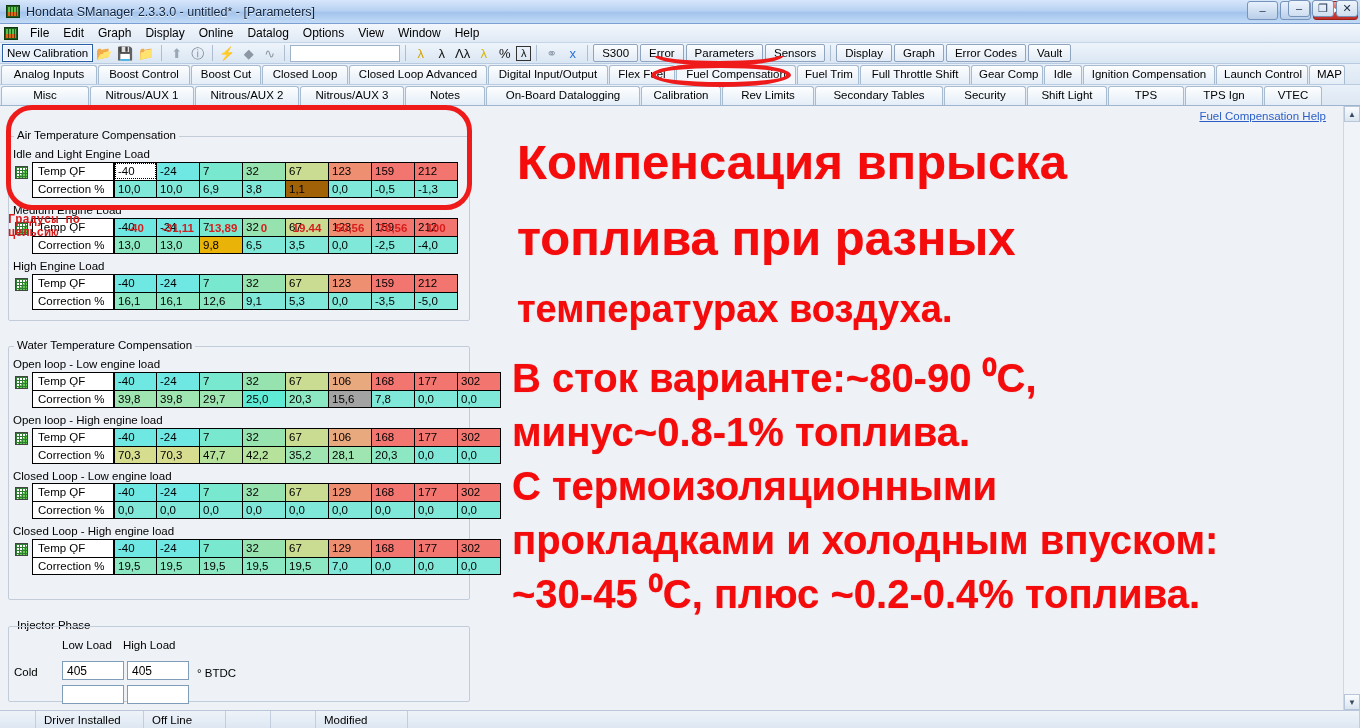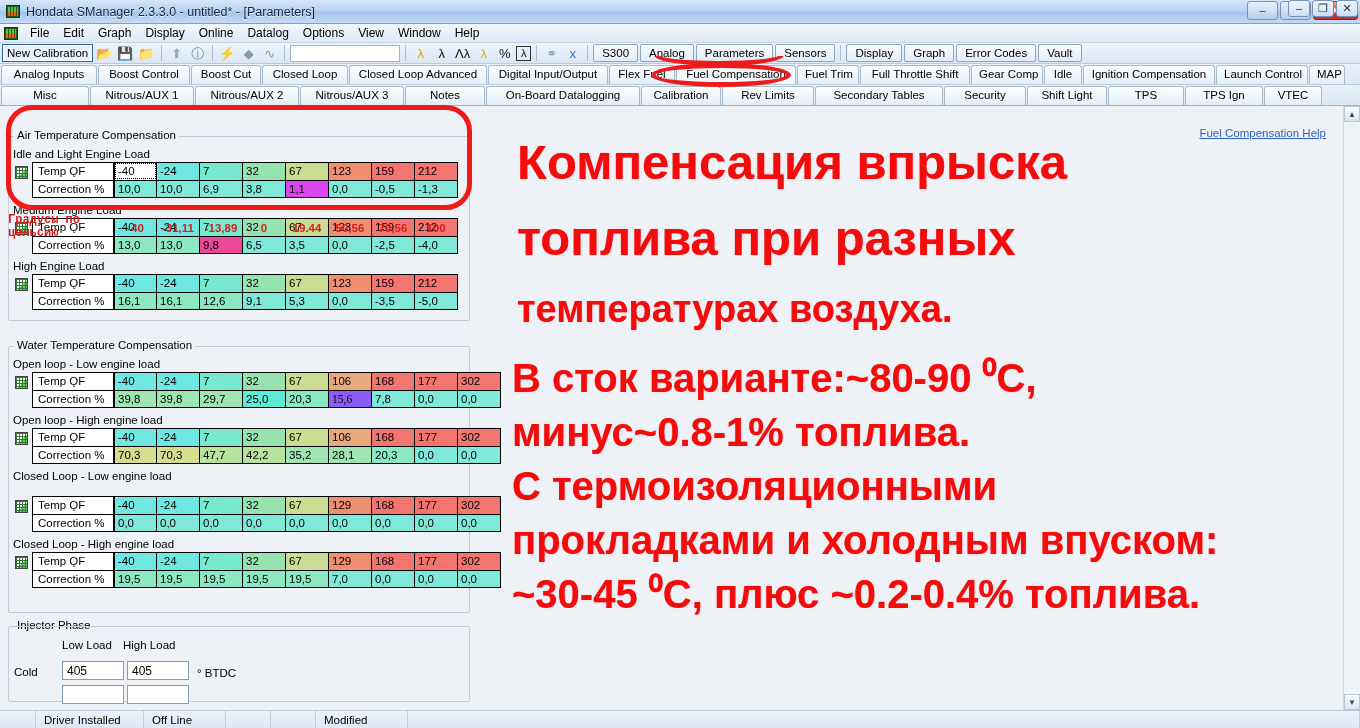--- a/index.html
+++ b/index.html
@@ -133,21 +133,21 @@
   }
   .tab.active { background:#f4f8fd; }
 
   
   #work {
     flex:1 1 auto; position:relative; background:#eef2f7;
     overflow:hidden;
   }
   #helplink {
     position:absolute; right:34px; top:4px;
-    color:#2b5fc7; text-decoration:underline; font-size:11.5px;margin-top:17px;
+    color:#2b5fc7; text-decoration:underline; font-size:11.5px;
   }
   
   #vscroll {
     position:absolute; right:0; top:0; bottom:0; width:17px;
     background:#f0f3f7; border-left:1px solid #cdd8e4;
     display:flex; flex-direction:column; justify-content:space-between;
   }
   #vscroll .arw {
     height:16px; background:linear-gradient(180deg,#fafcfe,#dbe5f0);
     border:1px solid #b6c6d8; display:flex; align-items:center; justify-content:center;
@@ -343,21 +343,21 @@
     <span class="tbicon" style="color:#111">λ</span>
     <span class="tbicon" style="color:#111">Λλ</span>
     <span class="tbicon" style="color:#d8b400">λ</span>
     <span class="tbicon" style="color:#111">%</span>
     <span class="tbicon" style="color:#111;border:1px solid #333;width:15px;height:15px;font-size:11px">λ</span>
     <span class="tb-sep"></span>
     <span class="tbicon" style="color:#8e9aa8">⚭</span>
     <span class="tbicon" style="color:#2a72d4">x</span>
     <span class="tb-sep"></span>
     <div class="tb-btn">S300</div>
-    <div class="tb-btn">Analog</div>
+    <div class="tb-btn">Error</div>
     <div class="tb-btn">Parameters</div>
     <div class="tb-btn">Sensors</div>
     <span class="tb-sep"></span>
     <div class="tb-btn">Display</div>
     <div class="tb-btn">Graph</div>
     <div class="tb-btn">Error Codes</div>
     <div class="tb-btn">Vault</div>
   </div>
 
   <div class="tabrow" id="tabrow1">
@@ -424,21 +424,21 @@
                   <div class="cell" style="background: rgb(201, 220, 146);">67</div>
                   <div class="cell" style="background: rgb(239, 143, 114);">123</div>
                   <div class="cell" style="background: rgb(243, 117, 111);">159</div>
                   <div class="cell" style="background: rgb(243, 117, 111);">212</div>
                 </div>
                 <div class="crow">
                   <div class="cell" style="background: rgb(127, 232, 216);">10,0</div>
                   <div class="cell" style="background: rgb(127, 232, 216);">10,0</div>
                   <div class="cell" style="background: rgb(127, 232, 216);">6,9</div>
                   <div class="cell" style="background: rgb(127, 232, 216);">3,8</div>
-                  <div class="cell" style="background: #d946ef;">1,1</div>
+                  <div class="cell" style="background: #a16207;">1,1</div>
                   <div class="cell" style="background: rgb(127, 232, 216);">0,0</div>
                   <div class="cell" style="background: rgb(127, 232, 216);">-0,5</div>
                   <div class="cell" style="background: rgb(127, 232, 216);">-1,3</div>
                 </div>
               </div>
             </div>
           </div>
           <div style="position: relative; margin-bottom: 6px;">
             <div class="sectiontitle" style="position: static; margin-bottom: 2px;">Medium Engine Load</div>
             <div class="tblock">
@@ -454,21 +454,21 @@
                   <div class="cell" style="background: rgb(120, 232, 207);">7</div>
                   <div class="cell" style="background: rgb(150, 227, 176);">32</div>
                   <div class="cell" style="background: rgb(201, 220, 146);">67</div>
                   <div class="cell" style="background: rgb(239, 143, 114);">123</div>
                   <div class="cell" style="background: rgb(243, 117, 111);">159</div>
                   <div class="cell" style="background: rgb(243, 117, 111);">212</div>
                 </div>
                 <div class="crow">
                   <div class="cell" style="background: rgb(140, 232, 195);">13,0</div>
                   <div class="cell" style="background: rgb(140, 232, 195);">13,0</div>
-                  <div class="cell" style="background: #ec4899;">9,8</div>
+                  <div class="cell" style="background: #eab308;">9,8</div>
                   <div class="cell" style="background: rgb(127, 232, 216);">6,5</div>
                   <div class="cell" style="background: rgb(127, 232, 216);">3,5</div>
                   <div class="cell" style="background: rgb(127, 232, 216);">0,0</div>
                   <div class="cell" style="background: rgb(127, 232, 216);">-2,5</div>
                   <div class="cell" style="background: rgb(127, 232, 216);">-4,0</div>
                 </div>
               </div>
             </div>
           </div>
           <div style="position: relative; margin-bottom: 6px;">
@@ -528,21 +528,21 @@
                   <div class="cell" style="background: rgb(243, 117, 111);">168</div>
                   <div class="cell" style="background: rgb(243, 117, 111);">177</div>
                   <div class="cell" style="background: rgb(243, 117, 111);">302</div>
                 </div>
                 <div class="crow">
                   <div class="cell" style="background: rgb(159, 229, 178);">39,8</div>
                   <div class="cell" style="background: rgb(159, 229, 178);">39,8</div>
                   <div class="cell" style="background: rgb(159, 229, 178);">29,7</div>
                   <div class="cell" style="background: #5eead4;">25,0</div>
                   <div class="cell" style="background: rgb(140, 232, 195);">20,3</div>
-                  <div class="cell" style="background: #8b5cf6; font-family: Liberation Serif, serif;">15,6</div>
+                  <div class="cell" style="background: #a3a3a3;">15,6</div>
                   <div class="cell" style="background: rgb(127, 232, 216);">7,8</div>
                   <div class="cell" style="background: rgb(127, 232, 216);">0,0</div>
                   <div class="cell" style="background: rgb(127, 232, 216);">0,0</div>
                 </div>
               </div>
             </div>
           </div>
           <div style="position: relative; margin-bottom: 6px;">
             <div class="sectiontitle" style="position: static; margin-bottom: 2px;">Open loop - High engine load</div>
             <div class="tblock">
@@ -571,21 +571,21 @@
                   <div class="cell" style="background: rgb(159, 229, 178);">35,2</div>
                   <div class="cell" style="background: rgb(159, 229, 178);">28,1</div>
                   <div class="cell" style="background: rgb(140, 232, 195);">20,3</div>
                   <div class="cell" style="background: rgb(127, 232, 216);">0,0</div>
                   <div class="cell" style="background: rgb(127, 232, 216);">0,0</div>
                 </div>
               </div>
             </div>
           </div>
           <div style="position: relative; margin-bottom: 6px;">
-            <div class="sectiontitle" style="position: static; margin-bottom: 14px;">Closed Loop - Low engine load</div>
+            <div class="sectiontitle" style="position: static; margin-bottom: 1px;">Closed Loop - Low engine load</div>
             <div class="tblock">
               <div class="gridicon"></div>
               <div class="rowlabels">
                 <div class="rlab">Temp ǪF</div>
                 <div class="rlab">Correction %</div>
               </div>
               <div class="cells">
                 <div class="crow">
                   <div class="cell" style="background: rgb(111, 232, 227);">-40</div>
                   <div class="cell" style="background: rgb(111, 232, 227);">-24</div>

